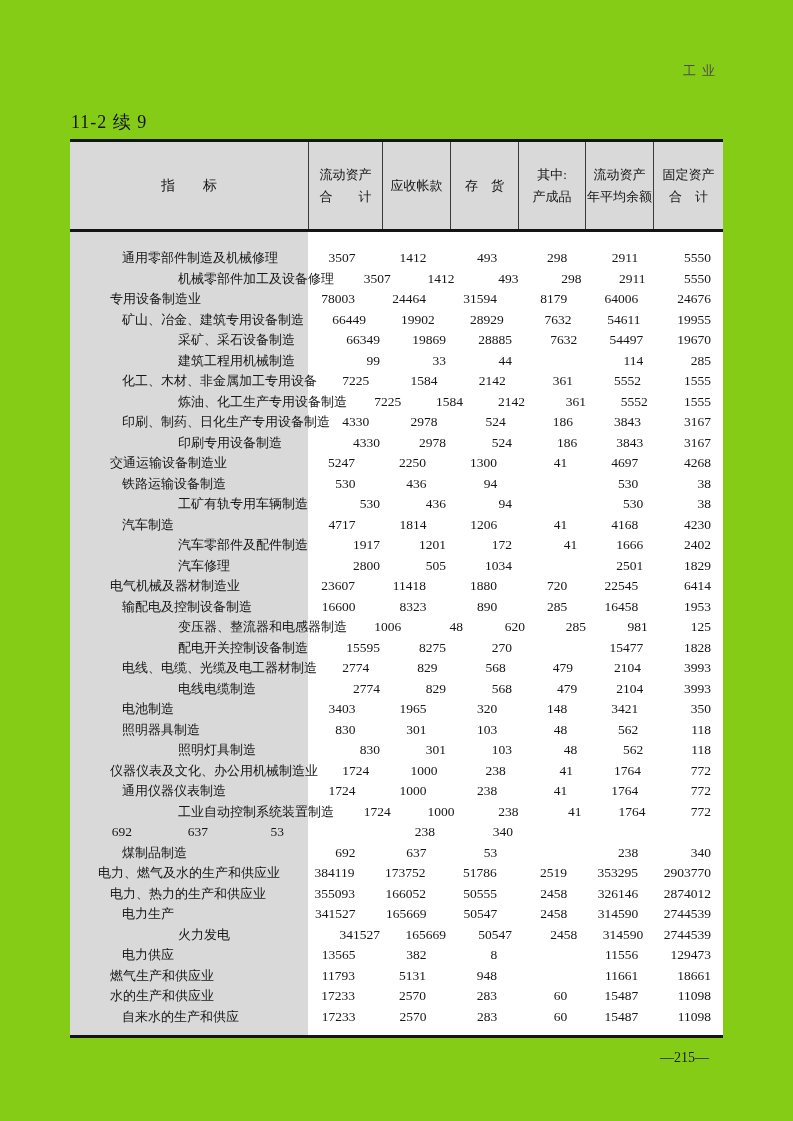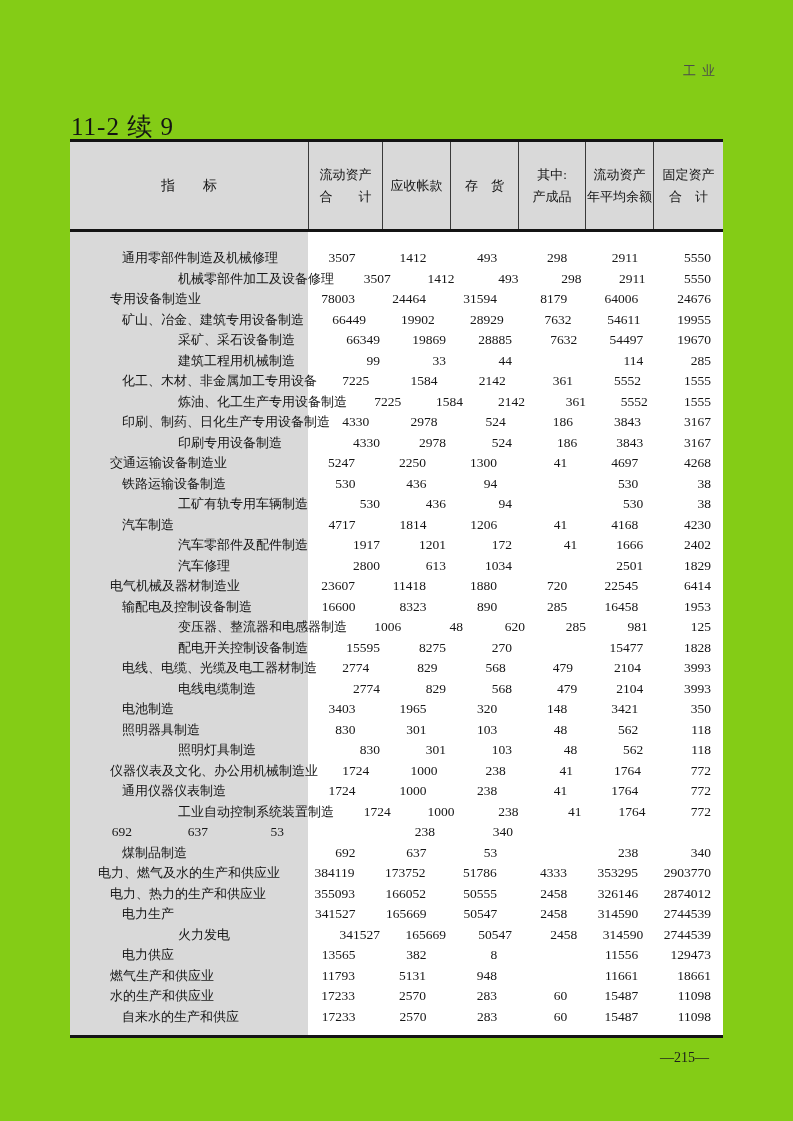--- a/index.html
+++ b/index.html
@@ -12,21 +12,21 @@
     color:#161616;
     overflow:hidden;
     margin:0 auto;
   }
   .corner-label {
     position:absolute; top:62px; right:72px;
     font-size:13px; color:#4c4c4c; letter-spacing:6px;
   }
   .doc-title {
     position:absolute; top:110px; left:71px;
-    font-size:25px; color:#141414; letter-spacing:1px;
+    font-size:18px; color:#141414; letter-spacing:1px;
   }
   .stat-table {
     position:absolute; left:70px; top:139px; width:653px;
     border-top:3px solid #141414;
     border-bottom:3px solid #141414;
   }
   .thead {
     display:flex;
     background:#d9d9d9;
     border-bottom:3px solid #141414;
@@ -240,21 +240,21 @@
           <div class="num c0">1917</div>
           <div class="num c1">1201</div>
           <div class="num c2">172</div>
           <div class="num c3">41</div>
           <div class="num c4">1666</div>
           <div class="num c5">2402</div>
         </div>
         <div class="row">
           <div class="label-cell i3">汽车修理</div>
           <div class="num c0">2800</div>
-          <div class="num c1">613</div>
+          <div class="num c1">505</div>
           <div class="num c2">1034</div>
           <div class="num c3"></div>
           <div class="num c4">2501</div>
           <div class="num c5">1829</div>
         </div>
         <div class="row">
           <div class="label-cell i1">电气机械及器材制造业</div>
           <div class="num c0">23607</div>
           <div class="num c1">11418</div>
           <div class="num c2">1880</div>
@@ -376,21 +376,21 @@
           <div class="num c2">53</div>
           <div class="num c3"></div>
           <div class="num c4">238</div>
           <div class="num c5">340</div>
         </div>
         <div class="row">
           <div class="label-cell i0">电力、燃气及水的生产和供应业</div>
           <div class="num c0">384119</div>
           <div class="num c1">173752</div>
           <div class="num c2">51786</div>
-          <div class="num c3">4333</div>
+          <div class="num c3">2519</div>
           <div class="num c4">353295</div>
           <div class="num c5">2903770</div>
         </div>
         <div class="row">
           <div class="label-cell i1">电力、热力的生产和供应业</div>
           <div class="num c0">355093</div>
           <div class="num c1">166052</div>
           <div class="num c2">50555</div>
           <div class="num c3">2458</div>
           <div class="num c4">326146</div>

